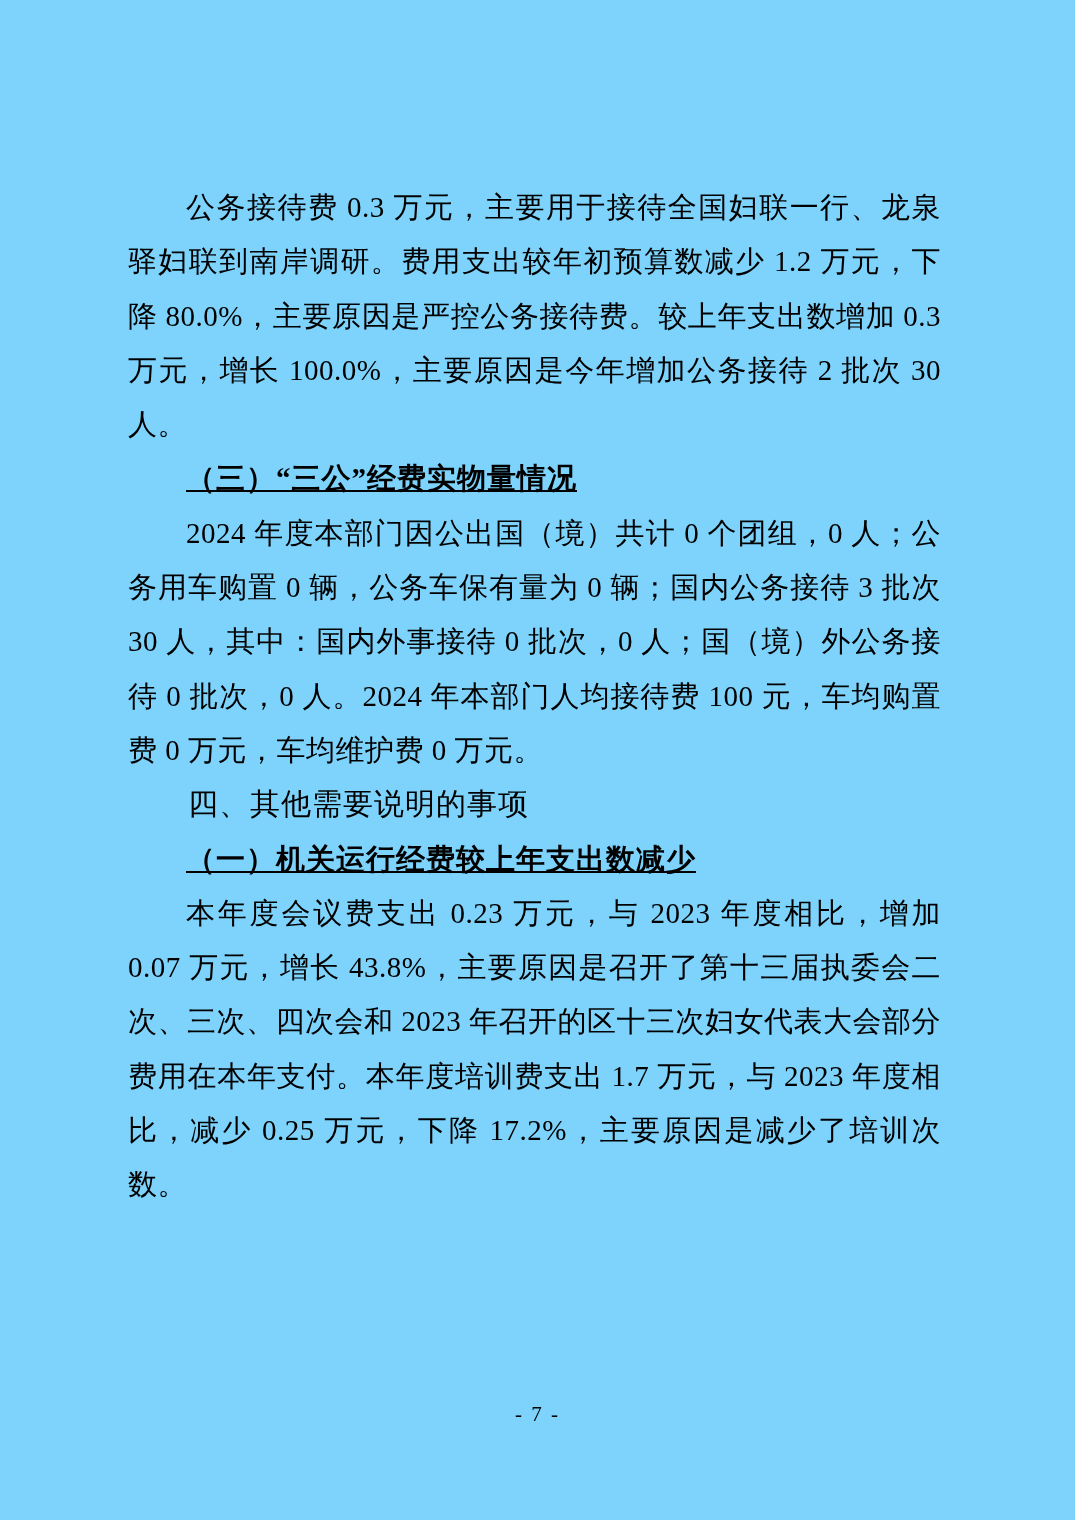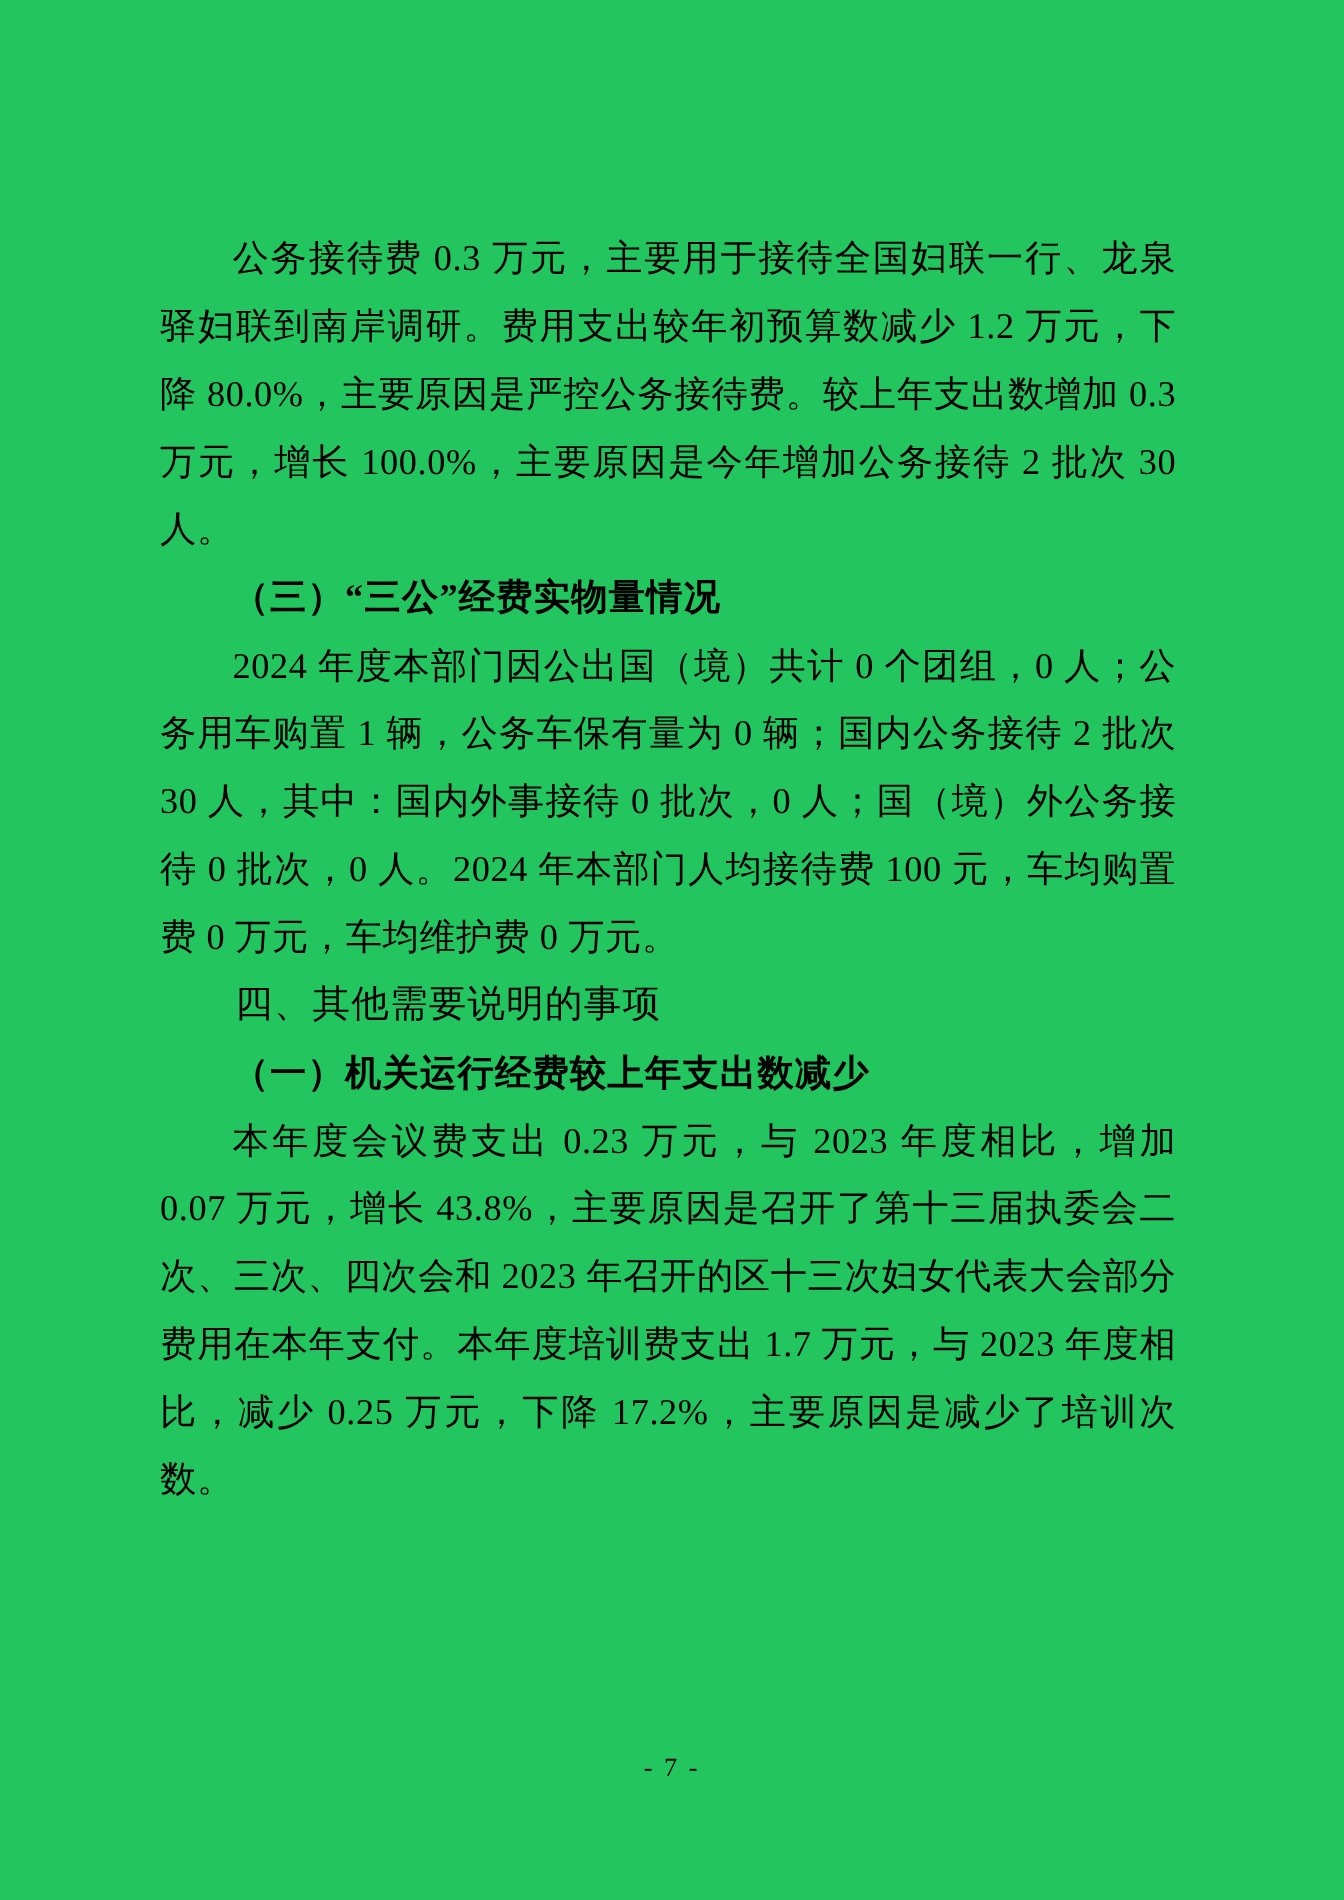--- a/index.html
+++ b/index.html
@@ -4,21 +4,21 @@
 <style>
   html, body {
     margin: 0;
     padding: 0;
     background: #ffffff;
   }
   .page {
     position: relative;
     width: 1075px;
     height: 1520px;
-    background: #22c55e;
+    background: #7dd3fc;
     color: #000000;
     overflow: hidden;
   }
   .content {
     position: absolute;
     left: 128px;
     top: 180px;
     width: 813px;
   }
   .body-para {
@@ -32,20 +32,21 @@
     letter-spacing: 0.5px;
   }
   .heading-kai {
     margin: 0;
     font-family: "Liberation Serif", "DejaVu Serif", serif;
     font-weight: bold;
     font-size: 29px;
     line-height: 54.3px;
     text-indent: 2em;
     letter-spacing: 1px;
+    text-decoration: underline;
   }
   .heading-hei {
     margin: 0;
     font-family: "Liberation Sans", "DejaVu Sans", sans-serif;
     font-weight: normal;
     font-size: 30px;
     line-height: 54.3px;
     text-indent: 2em;
     letter-spacing: 1px;
   }
@@ -64,21 +65,21 @@
 </head>
 <body>
 
 <div class="page">
   <div class="content">
 
     <p class="body-para">公务接待费 0.3 万元，主要用于接待全国妇联一行、龙泉驿妇联到南岸调研。费用支出较年初预算数减少 1.2 万元，下降 80.0%，主要原因是严控公务接待费。较上年支出数增加 0.3 万元，增长 100.0%，主要原因是今年增加公务接待 2 批次 30 人。</p>
 
     <h3 class="heading-kai">（三）“三公”经费实物量情况</h3>
 
-    <p class="body-para">2024 年度本部门因公出国（境）共计 0 个团组，0 人；公务用车购置 1 辆，公务车保有量为 0 辆；国内公务接待 2 批次 30 人，其中：国内外事接待 0 批次，0 人；国（境）外公务接待 0 批次，0 人。2024 年本部门人均接待费 100 元，车均购置费 0 万元，车均维护费 0 万元。</p>
+    <p class="body-para">2024 年度本部门因公出国（境）共计 0 个团组，0 人；公务用车购置 0 辆，公务车保有量为 0 辆；国内公务接待 3 批次 30 人，其中：国内外事接待 0 批次，0 人；国（境）外公务接待 0 批次，0 人。2024 年本部门人均接待费 100 元，车均购置费 0 万元，车均维护费 0 万元。</p>
 
     <h2 class="heading-hei">四、其他需要说明的事项</h2>
 
     <h3 class="heading-kai">（一）机关运行经费较上年支出数减少</h3>
 
     <p class="body-para">本年度会议费支出 0.23 万元，与 2023 年度相比，增加 0.07 万元，增长 43.8%，主要原因是召开了第十三届执委会二次、三次、四次会和 2023 年召开的区十三次妇女代表大会部分费用在本年支付。本年度培训费支出 1.7 万元，与 2023 年度相比，减少 0.25 万元，下降 17.2%，主要原因是减少了培训次数。</p>
 
 
 
   </div>

